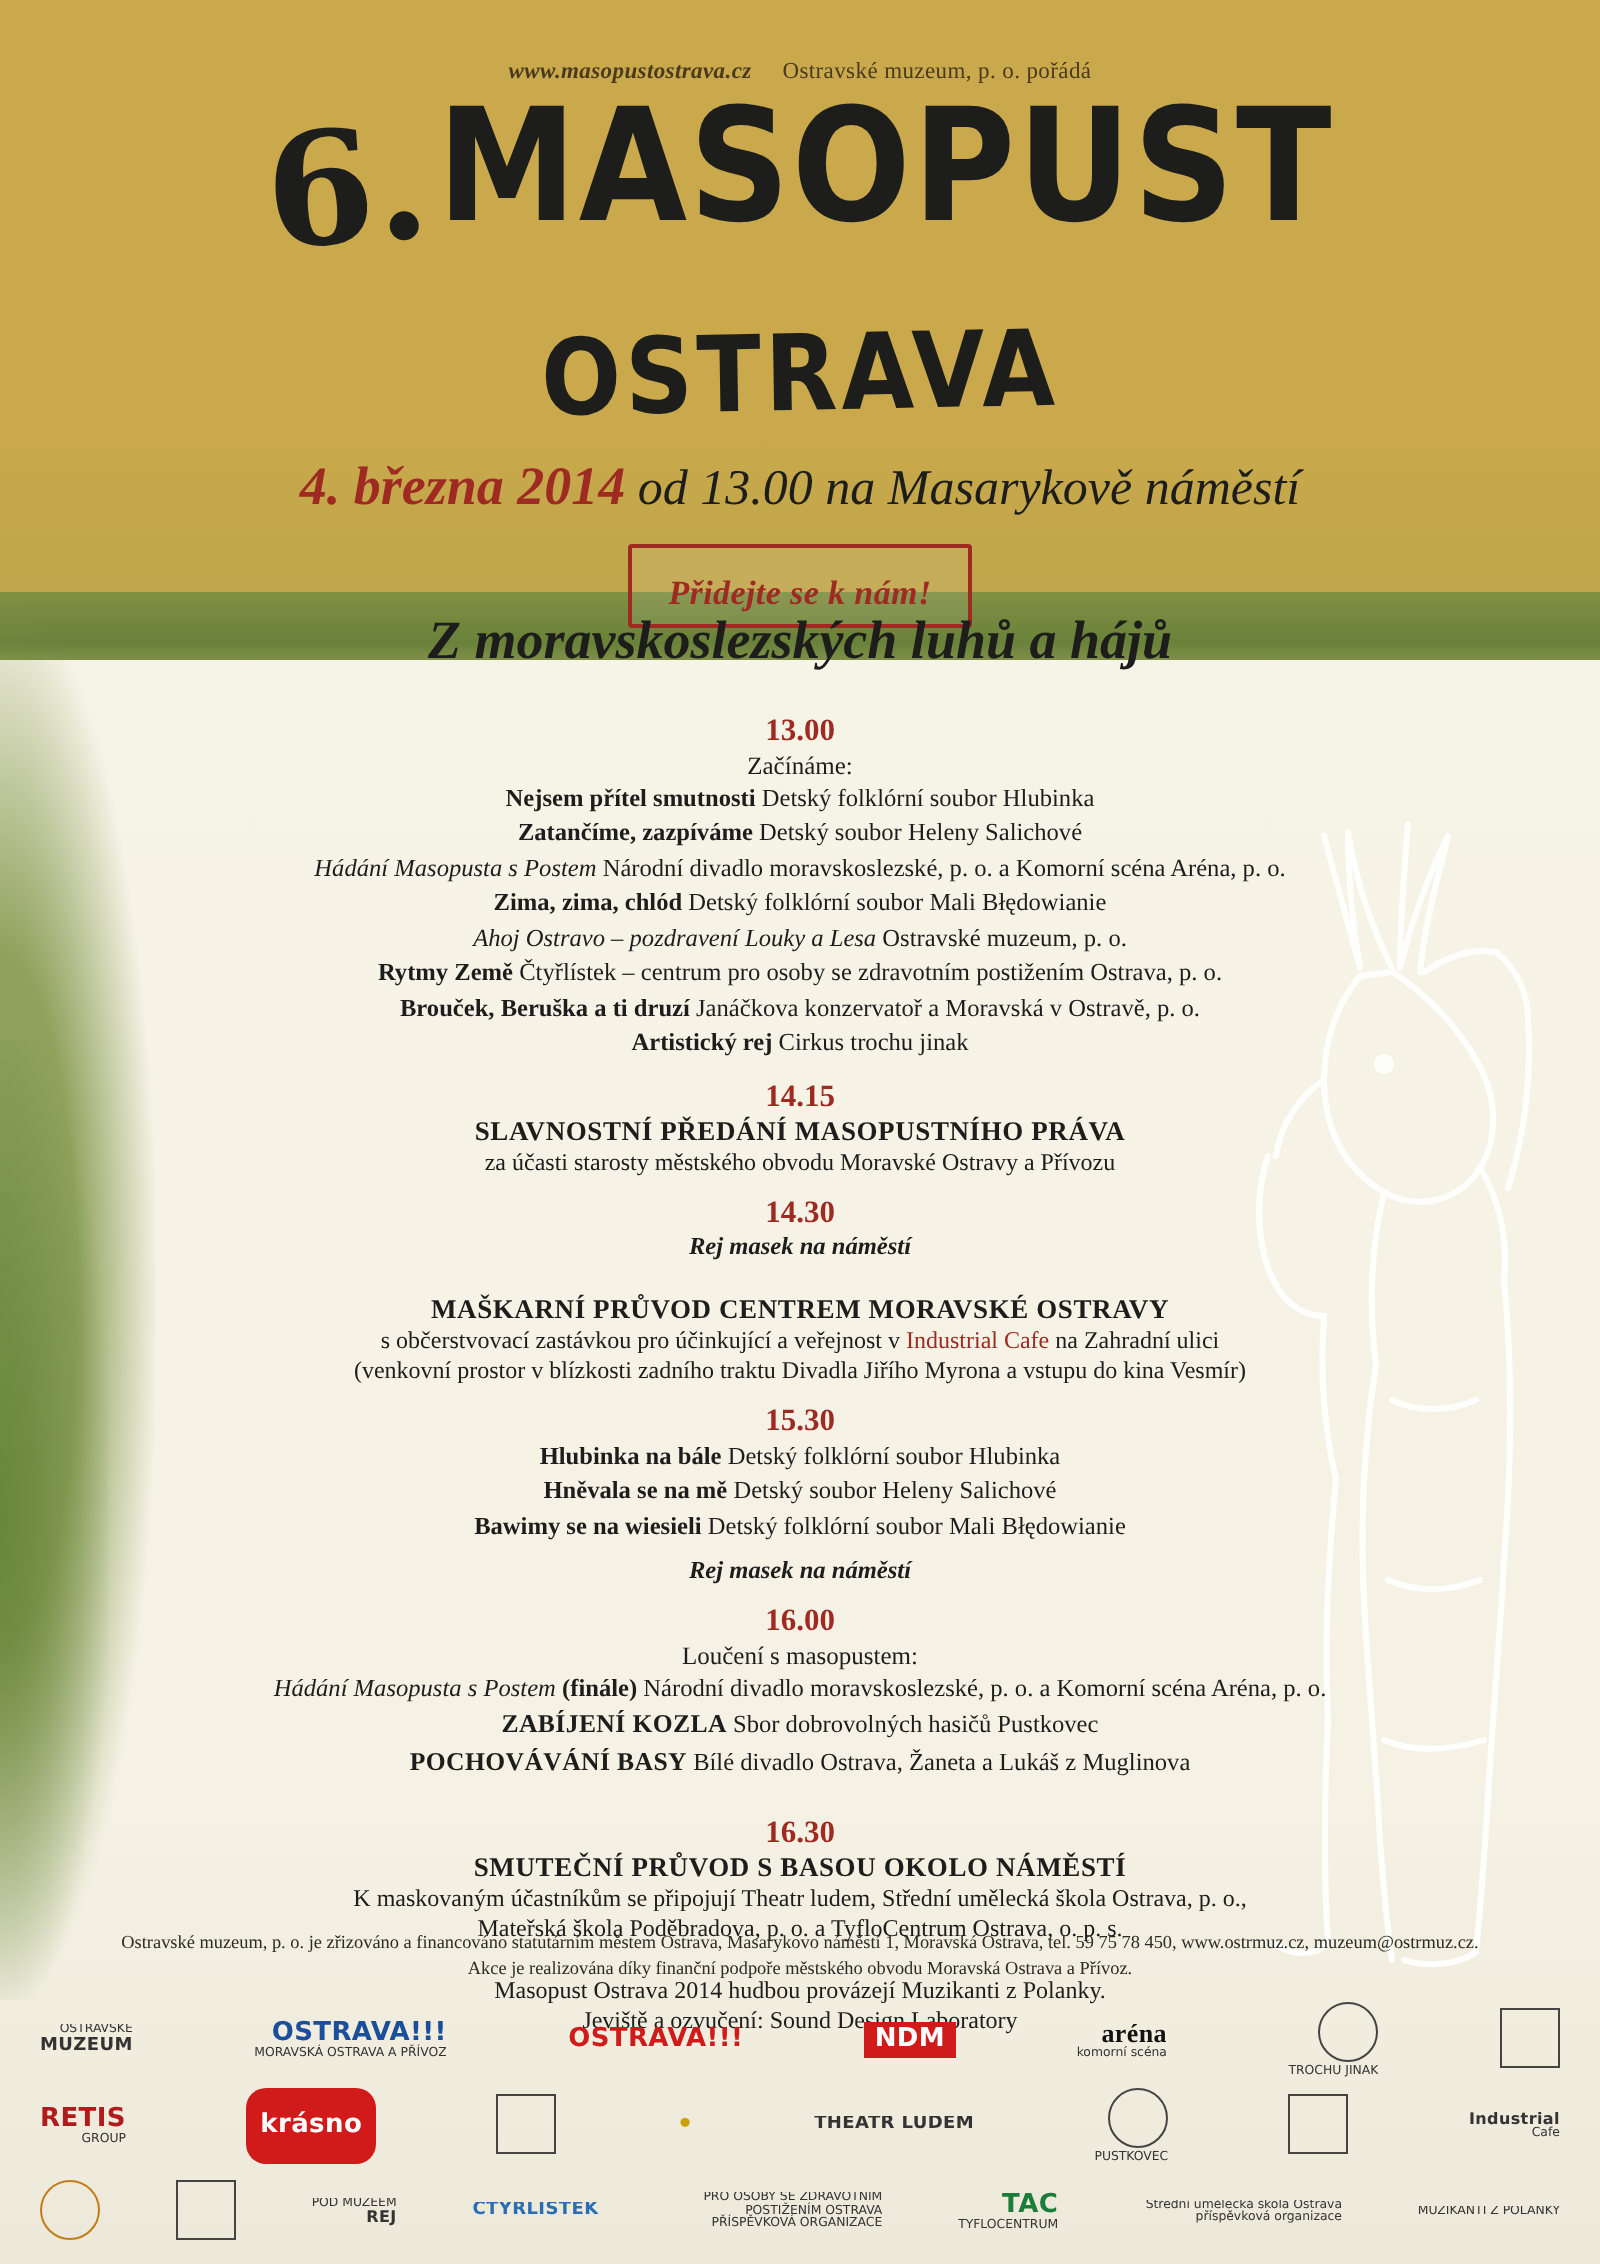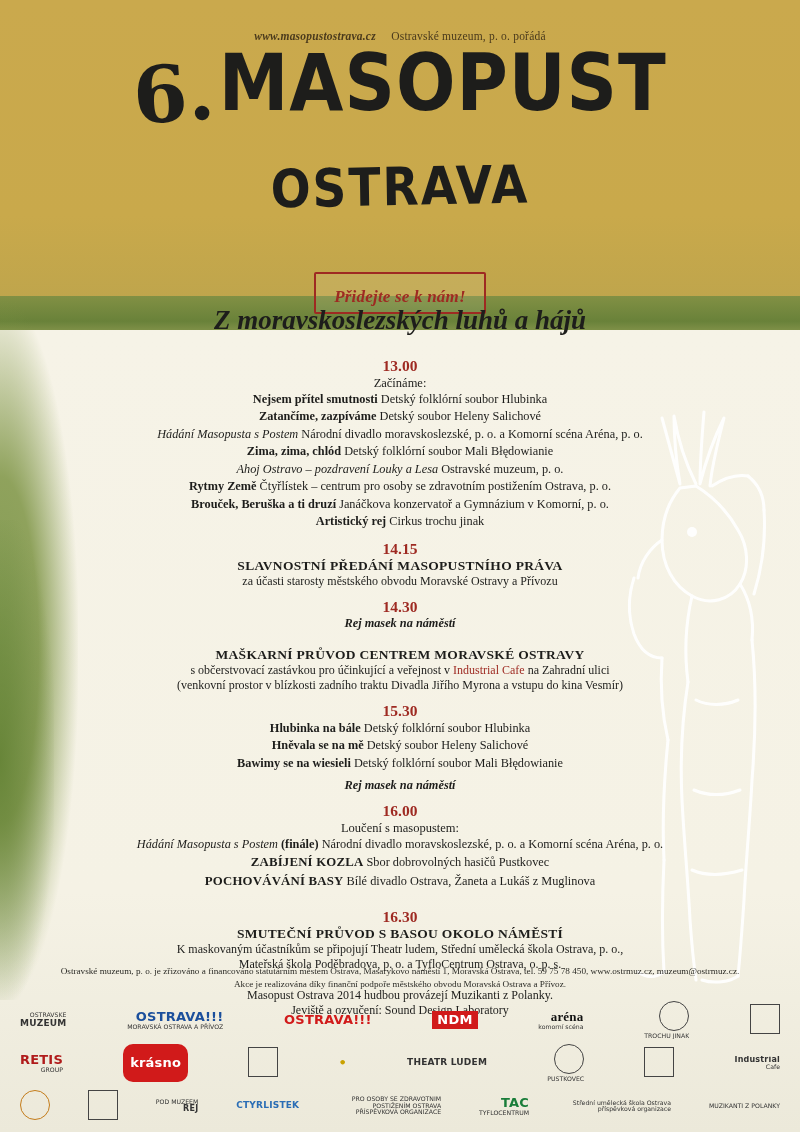--- a/index.html
+++ b/index.html
@@ -186,20 +186,24 @@
     &nbsp;&nbsp;&nbsp;
     <span>Ostravské muzeum, p. o. pořádá</span>
   </div>
 
   <div class="title-wrap">
     <span class="t-num">6.</span>
     <span class="t-main">MASOPUST</span>
     <div class="t-sub">OSTRAVA</div>
   </div>
 
+  <div class="datum">
+    <span class="red">4. března 2014</span>
+    <span class="ital">od 13.00 na Masarykově náměstí</span>
+  </div>
 
   <div class="badge-wrap">
     <span class="badge">Přidejte se k nám!</span>
   </div>
 
   <div class="motto">Z moravskoslezských luhů a hájů</div>
 
   <div class="program">
 
     <div class="time">13.00</div>
@@ -223,21 +227,21 @@
     <div class="ln">
       <i>Ahoj Ostravo – pozdravení Louky a Lesa</i>
       <span>Ostravské muzeum, p. o.</span>
     </div>
     <div class="ln">
       <b>Rytmy Země</b>
       <span>Čtyřlístek – centrum pro osoby se zdravotním postižením Ostrava, p. o.</span>
     </div>
     <div class="ln">
       <b>Brouček, Beruška a ti druzí</b>
-      <span>Janáčkova konzervatoř a Gymnázium v Komorní, p. o.</span>
+      <span>Janáčkova konzervatoř a Moravská v Ostravě, p. o.</span>
     </div>
     <div class="ln">
       <b>Artistický rej</b>
       <span>Cirkus trochu jinak</span>
     </div>
 
     <div class="time">14.15</div>
     <div class="caps">SLAVNOSTNÍ PŘEDÁNÍ MASOPUSTNÍHO PRÁVA</div>
     <div class="small">za účasti starosty městského obvodu Moravské Ostravy a Přívozu</div>
 

